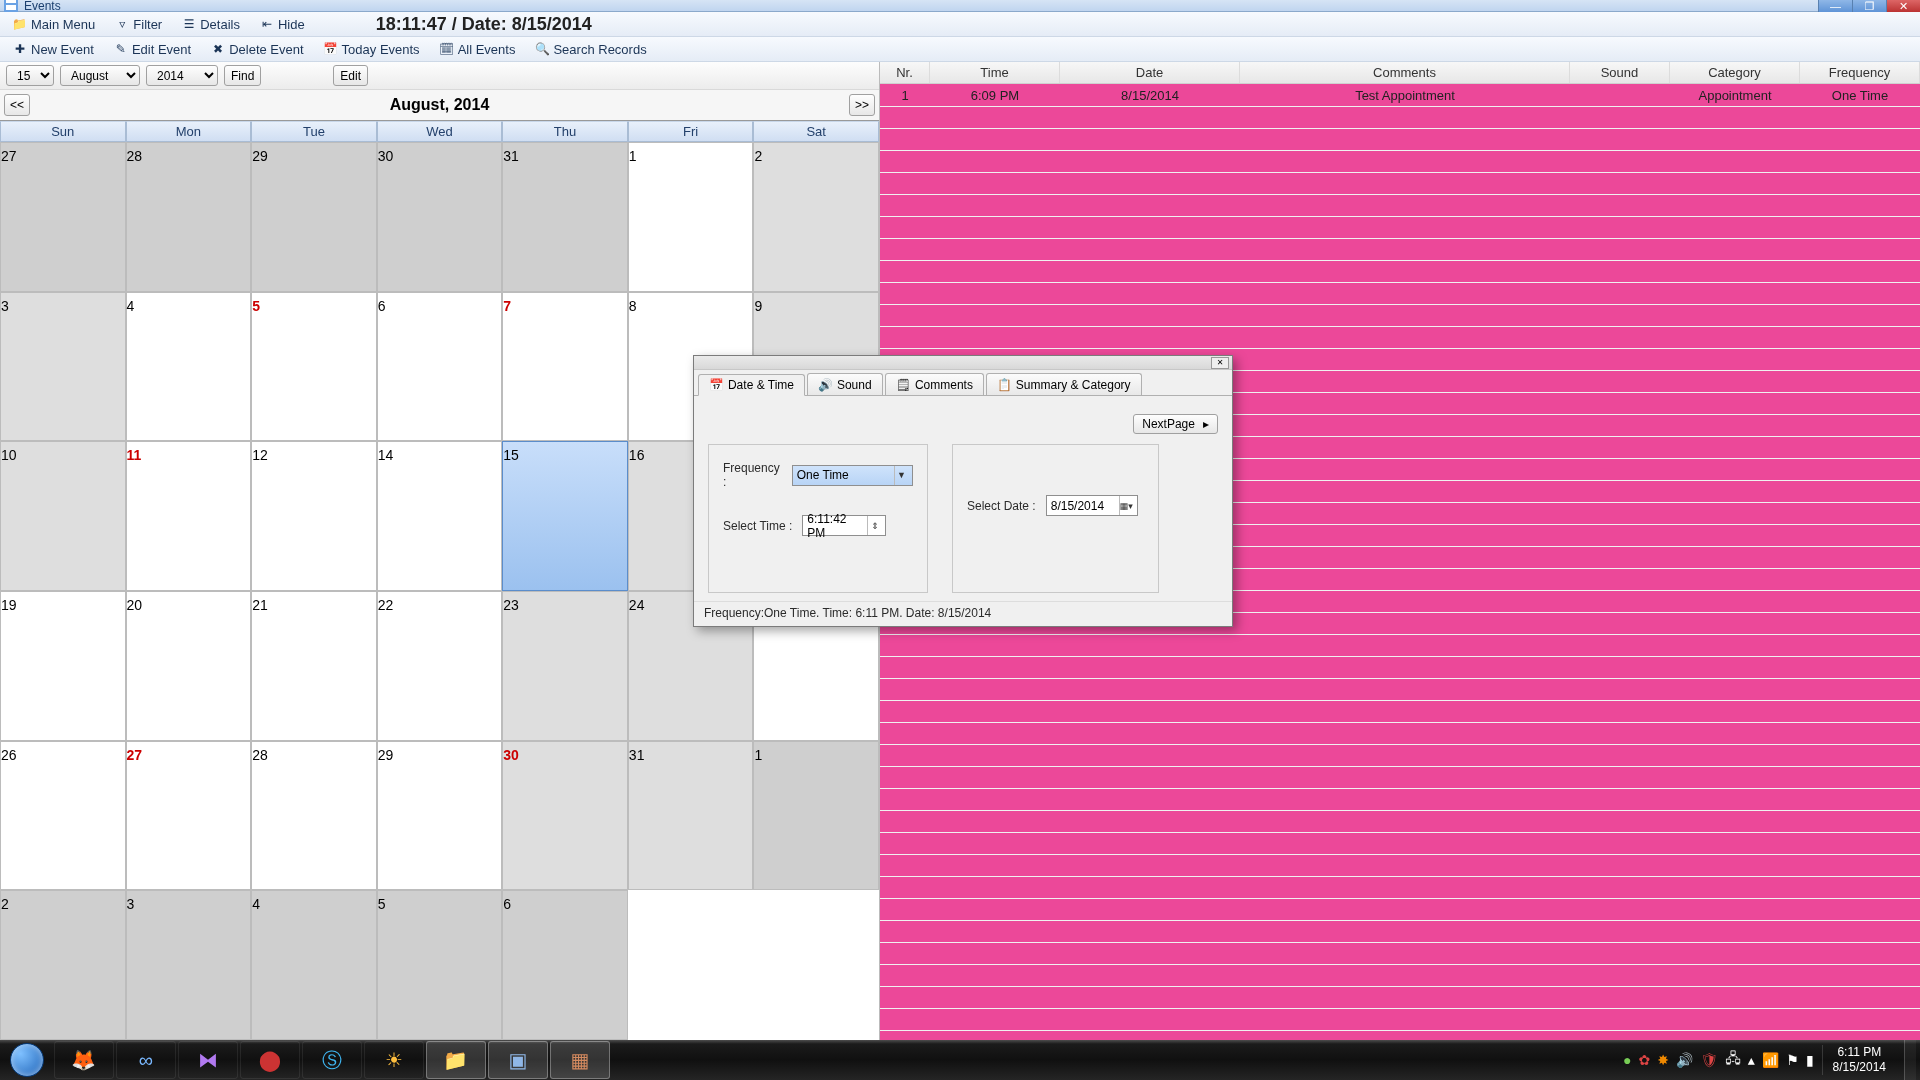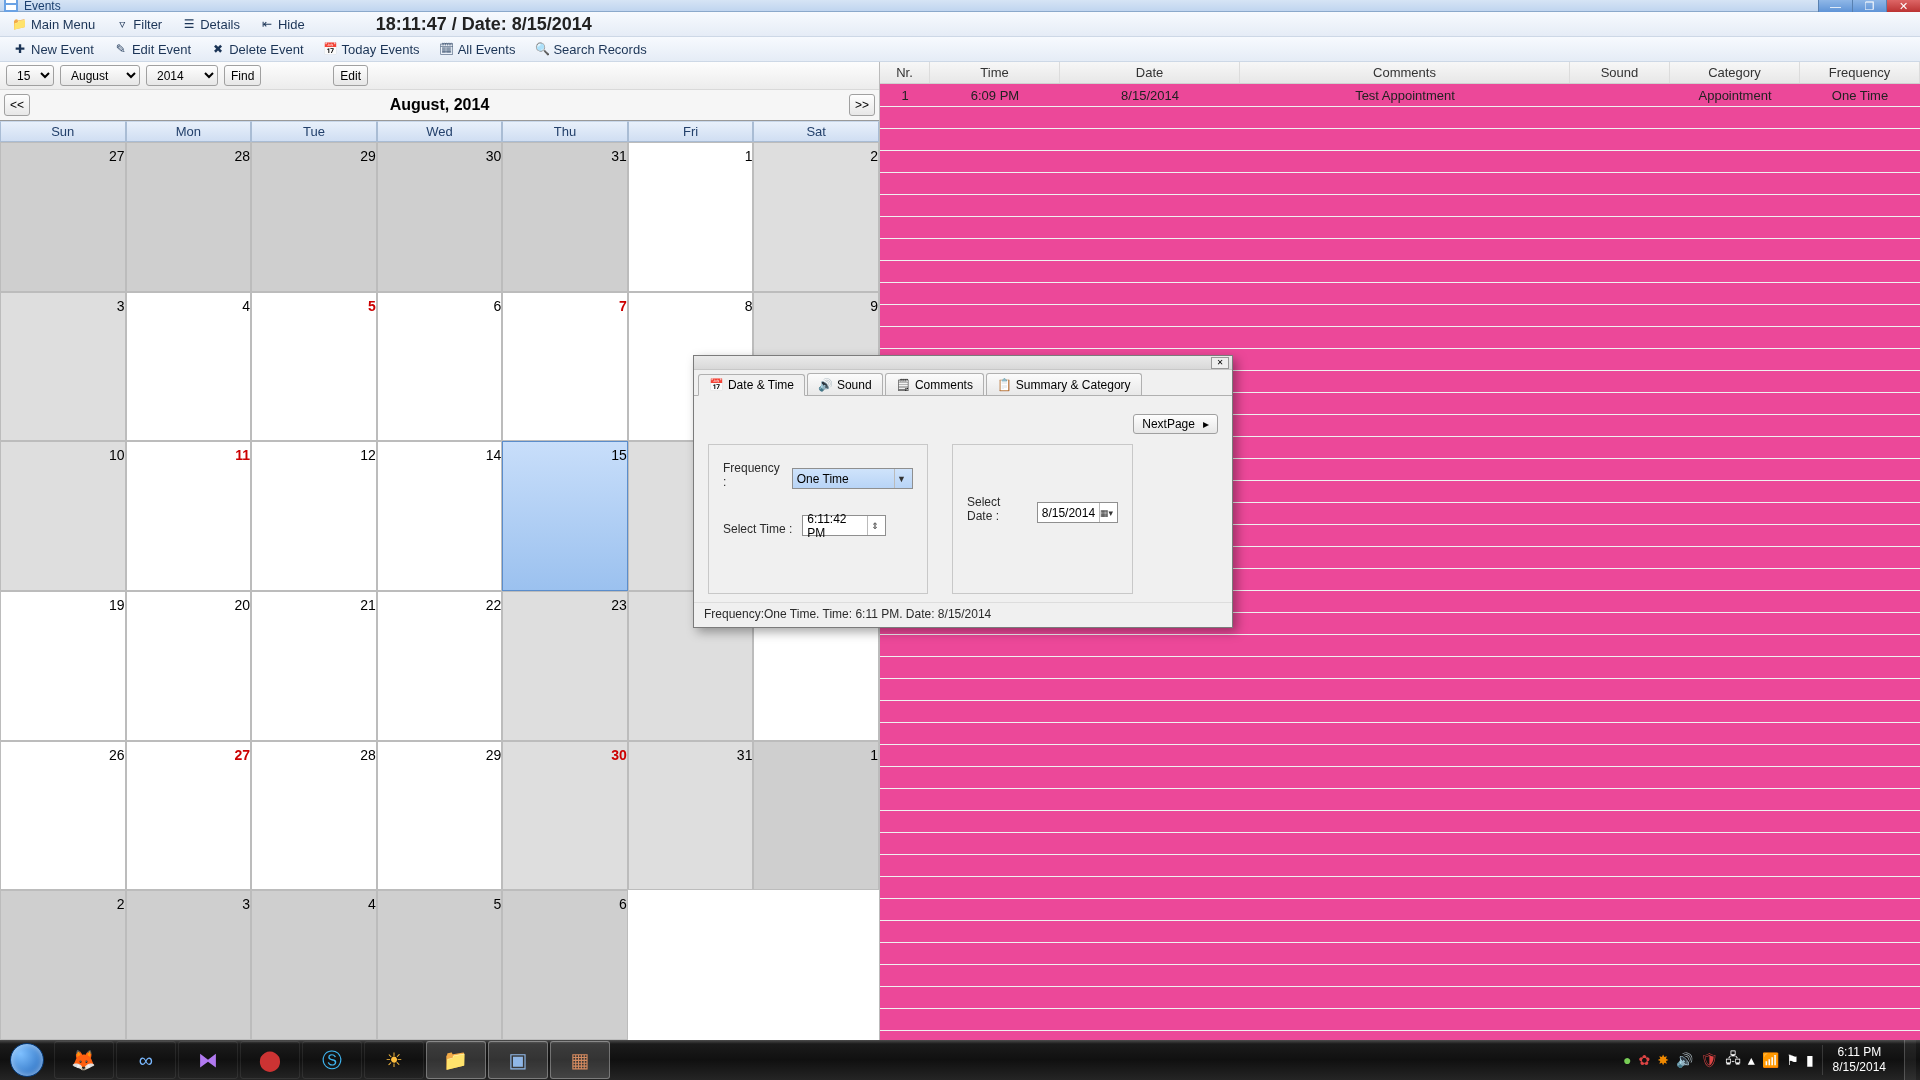--- a/index.html
+++ b/index.html
@@ -36,21 +36,21 @@
 .month-row{height:30px;display:flex;align-items:center;justify-content:space-between;padding:0 4px;background:#f6f6f6;}
 .month-row .nav{width:26px;height:22px;border:1px solid #a0a0a0;border-radius:3px;background:linear-gradient(to bottom,#fefefe,#e7e7e7);font-size:12px;cursor:pointer;display:flex;align-items:center;justify-content:center;}
 .month-title{font-weight:bold;font-size:16px;}
 
 
 .calendar{flex:1;display:flex;flex-direction:column;border-top:1px solid #999;}
 .cal-head{display:grid;grid-template-columns:repeat(7,1fr);}
 .cal-head div{background:linear-gradient(to bottom,#e8f0fb,#d0def2);border:1px solid #a9bcd4;border-top:1px solid #c8d7ea;font-size:13px;color:#23406b;text-align:center;padding:2px 1px;}
 .cal-body{flex:1;display:grid;grid-template-columns:repeat(7,1fr);grid-template-rows:repeat(6,1fr);}
 .cal-cell{border:1px solid #bcbcbc;position:relative;font-size:14px;}
-.cal-cell .num{position:absolute;top:5px;width:100%;text-align:right;}
+.cal-cell .num{position:absolute;top:5px;width:100%;text-align:left;}
 .cal-cell.grey{background:#cfcfcf;}
 .cal-cell.wkend{background:#dedede;}
 .cal-cell.today{background:linear-gradient(to bottom,#c8defa,#9bc1ef);border:1px solid #5b8dcb;}
 .cal-cell.red .num{color:#c00;font-weight:bold;}
 
 
 .list-head{display:grid;grid-template-columns:50px 130px 180px 330px 100px 130px 120px;height:22px;background:linear-gradient(to bottom,#f7f7f7,#e7e7e7);border-bottom:1px solid #d0d0d0;}
 .list-head div{border-right:1px solid #dcdcdc;font-size:13px;color:#333;text-align:center;display:flex;align-items:center;justify-content:center;}
 .list-row{display:grid;grid-template-columns:50px 130px 180px 330px 100px 130px 120px;height:22px;}
 .list-row div{font-size:13px;color:#222;text-align:center;display:flex;align-items:center;justify-content:center;}
@@ -60,23 +60,23 @@
 .dialog{position:absolute;left:693px;top:355px;width:540px;background:#f0f0f0;border:1px solid #7b7b7b;box-shadow:4px 4px 10px rgba(0,0,0,0.35);}
 .dialog-title{height:14px;background:linear-gradient(to bottom,#eaeaea,#d8d8d8);border-bottom:1px solid #c7c7c7;display:flex;justify-content:flex-end;align-items:center;padding:0 3px;}
 .dialog-close{width:18px;height:12px;border:1px solid #999;background:#eee;font-size:8px;display:flex;align-items:center;justify-content:center;cursor:pointer;}
 .dialog-tabs{display:flex;gap:2px;padding:3px 4px 0 4px;background:#f0f0f0;}
 .dtab{display:flex;align-items:center;gap:4px;padding:3px 10px;font-size:12px;border:1px solid #b0b0b0;border-bottom:none;border-radius:3px 3px 0 0;background:linear-gradient(to bottom,#fbfbfb,#e8e8e8);cursor:pointer;}
 .dtab.active{background:#f0f0f0;border-bottom:1px solid #f0f0f0;position:relative;top:1px;}
 .dialog-body{border-top:1px solid #b0b0b0;padding:18px 14px 8px 14px;}
 .nextpage{float:right;display:flex;align-items:center;gap:8px;border:1px solid #a0a0a0;border-radius:3px;padding:2px 8px;font-size:12px;background:linear-gradient(to bottom,#fefefe,#e7e7e7);cursor:pointer;}
 .field-groups{display:flex;gap:24px;clear:both;margin-top:30px;}
 .fg{border:1px solid #c8c8c8;padding:16px 14px 56px 14px;background:#f0f0f0;width:220px;}
-.fg-wide{width:181px;padding:50px 14px 70px 14px;}
+.fg-wide{width:207px;padding:50px 14px 70px 14px;}
 .fg label{font-size:12px;color:#2b2b2b;}
-.fg .row{display:flex;align-items:flex-end;gap:10px;margin-bottom:26px;}
+.fg .row{display:flex;align-items:center;gap:10px;margin-bottom:26px;}
 .combo, .timebox, .datebox{height:21px;border:1px solid #8f8f8f;background:#fff;font-size:12px;padding:0 4px;display:flex;align-items:center;justify-content:space-between;}
 .combo{width:130px;background:linear-gradient(to bottom,#cfe3fb,#b8d4f6);}
 .timebox{width:84px;}
 .datebox{width:92px;}
 .dropbtn{width:14px;height:100%;border-left:1px solid #bbb;display:flex;align-items:center;justify-content:center;font-size:9px;color:#333;}
 .dialog-status{font-size:12px;color:#2b2b2b;padding:4px 10px 6px 10px;border-top:1px solid #ddd;}
 
 
 .taskbar{position:absolute;left:0;right:0;bottom:0;height:40px;background:linear-gradient(to bottom,#4d4d4d 0%,#1b1b1b 10%,#101010 50%,#252525 100%);display:flex;align-items:center;}
 .start{width:54px;height:40px;display:flex;align-items:center;justify-content:center;}

